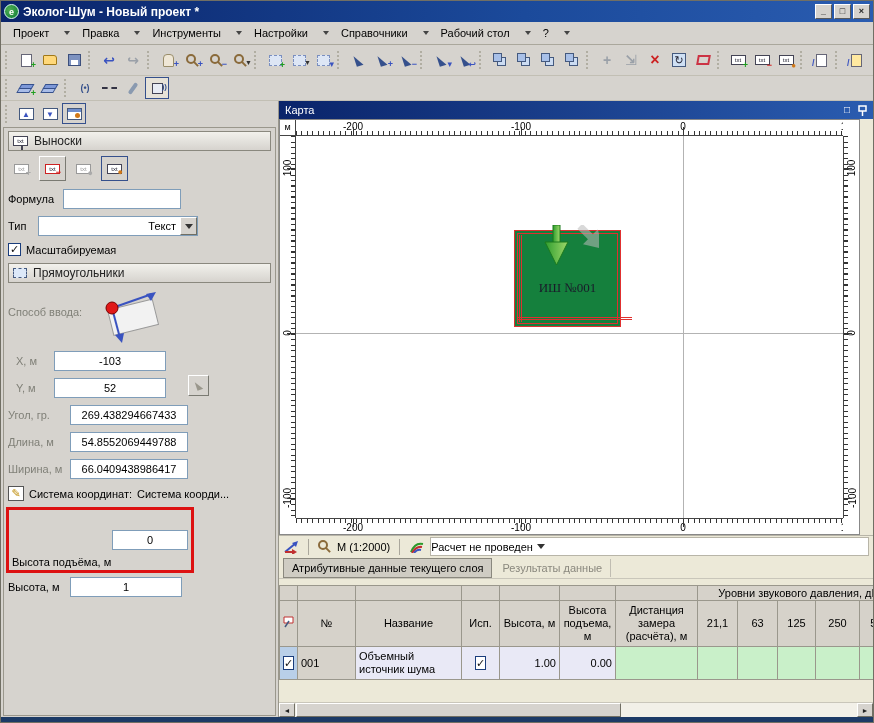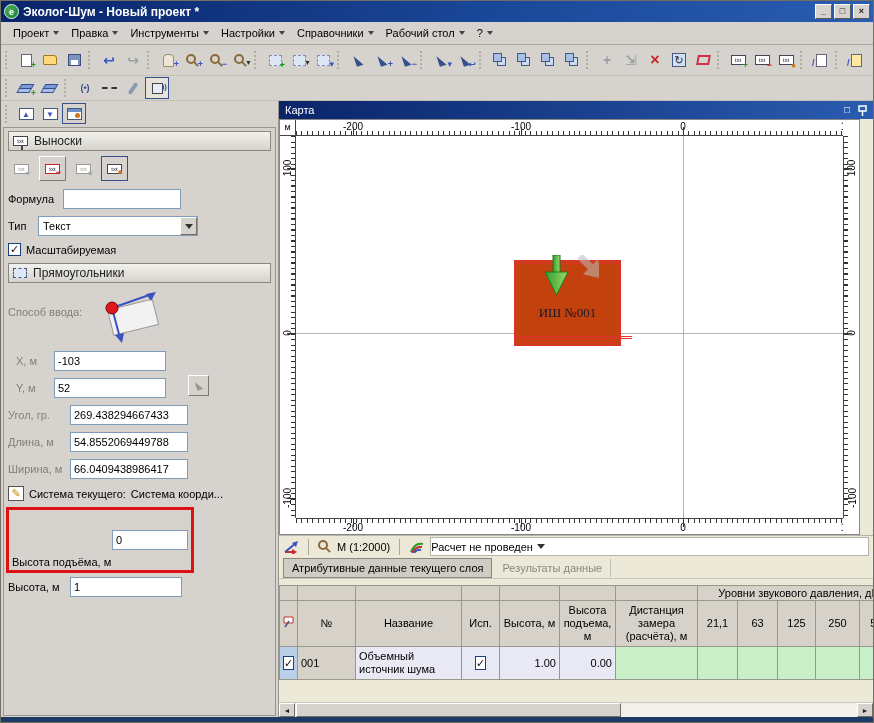--- a/index.html
+++ b/index.html
@@ -8,21 +8,21 @@
   .window { width:874px; height:723px; display:flex; flex-direction:column; border:1px solid #716f64; background:#d6d3ce; }
 
   
   .titlebar { height:21px; background:linear-gradient(90deg,#0a246a,#1b4a9b 60%,#2a5cb0); display:flex; align-items:center; padding:0 3px; flex:none; }
   .app-icon { width:15px; height:15px; border-radius:50%; background:radial-gradient(circle at 35% 35%,#4fae53,#0c7a36); border:1px solid #dfe; color:#fff; font-size:9px; font-weight:bold; display:flex; align-items:center; justify-content:center; margin-right:4px; }
   .title-text { color:#fff; font-weight:bold; font-size:12px; flex:1; white-space:nowrap; }
   .winbtn { width:17px; height:15px; background:#d6d3ce; border:1px solid; border-color:#fff #5a5a5a #5a5a5a #fff; font-size:9px; line-height:12px; text-align:center; margin-left:2px; font-weight:bold; color:#222; }
 
   
   .menubar { height:23px; display:flex; align-items:center; padding:0 6px; background:#d6d3ce; border-bottom:1px solid #aaa79c; flex:none; }
-  .menu-item { display:flex; align-items:center; gap:4px; padding:3px 6px; cursor:default; }
+  .menu-item { display:flex; align-items:center; gap:15px; padding:3px 6px; cursor:default; }
   .menu-item .caret { width:0; height:0; border-left:3px solid transparent; border-right:3px solid transparent; border-top:4px solid #444; }
 
   
   .toolbar { display:flex; align-items:center; background:#d6d3ce; flex:none; padding:1px 2px; }
   .tb1 { height:31px; border-bottom:1px solid #c2bfb4; }
   .tb2 { height:25px; border-bottom:1px solid #c2bfb4; }
   .grip { width:5px; height:18px; border-left:2px dotted #b1aea2; margin:0 4px 0 2px; flex:none; }
   .tbtn { width:24px; height:22px; display:flex; align-items:center; justify-content:center; position:relative; flex:none; }
   .tbtn.sel { border:1px solid #35508c; background:#e6e2d8; }
   .glyph-blue { color:#3a53c0; font-size:14px; font-weight:bold; }
@@ -70,23 +70,23 @@
   .group-head .gh-label { font-size:12px; color:#222; }
   .btnrow { display:flex; gap:4px; margin:2px 0 8px 0; }
   .cbtn { width:27px; height:25px; display:flex; align-items:center; justify-content:center; position:relative; background:#d6d3ce; }
   .cbtn.raised { border:1px solid; border-color:#fff #7a7a72 #7a7a72 #fff; }
   .cbtn.sel { border:1px solid #35508c; }
   .cbtn.dis .ic-txt { border-color:#999; color:#999; }
   .ic-txt.stem::after { content:""; position:absolute; left:50%; bottom:-5px; width:2px; height:5px; background:#445; }
   .frow { display:flex; align-items:center; margin-bottom:7px; }
   .frow .lbl { font-size:11px; color:#000; }
   .lbl-gray { color:#808078 !important; }
-  .tin { height:20px; background:#fff; border:1px solid #7f9db9; font-family:inherit; font-size:11px; padding:1px 3px; color:#000; }
+  .tin { height:20px; background:#fff; border:1px solid #7f9db9; font-family:inherit; font-size:11px; padding:1px 3px; color:#000;text-align:center; }
   .combo { height:20px; background:#fff; border:1px solid #7f9db9; display:flex; align-items:center; }
-  .combo .cval { flex:1; padding:0 4px; font-size:11px; }
+  .combo .cval { flex:1; padding:0 4px; font-size:11px;text-align:right; }
   .combo .cbtnarr { width:17px; height:18px; background:#d6d3ce; border:1px solid; border-color:#fff #716f64 #716f64 #fff; display:flex; align-items:center; justify-content:center; font-size:7px; color:#222; }
   .checkbox { width:13px; height:13px; background:#fff; border:1px solid #1a3d7c; font-size:11px; line-height:11px; text-align:center; font-weight:bold; color:#111; flex:none; }
   .anchor-wrap { position:relative; }
   .pickbtn { position:absolute; right:62px; top:24px; width:21px; height:21px; background:#d6d3ce; border:1px solid; border-color:#fff #7a7a72 #7a7a72 #fff; display:flex; align-items:center; justify-content:center; }
   .pickbtn .pk { width:0; height:0; border-bottom:9px solid #9a978c; border-right:6px solid transparent; transform:rotate(-18deg); }
   .coordrow { display:flex; align-items:center; gap:5px; margin:4px 0 6px 0; white-space:nowrap; overflow:hidden; }
   .ic-edit { width:16px; height:15px; background:#fff; border:1px solid #555; font-size:11px; line-height:13px; text-align:center; color:#c09010; flex:none; }
   .red-hl { border:3px solid #dd1111; padding:2px 3px; margin:0 0 4px -2px; display:flex; align-items:center; width:188px; }
   .side-tabs { height:22px; display:flex; align-items:flex-end; background:#d6d3ce; border-top:1px solid #9a978c; padding-left:4px; flex:none; }
   .stab { padding:3px 9px; font-size:11px; color:#77746a; }
@@ -110,21 +110,21 @@
   .ruler-right { position:absolute; right:0; top:16px; bottom:16px; width:16px; border-left:1px solid #444;
     background:repeating-linear-gradient(180deg,#333 0 1px,transparent 1px 5.5px) top left/4px 100% no-repeat; overflow:hidden; }
   .xlab { position:absolute; top:1px; transform:translateX(-50%); font-size:10px; }
   .ruler-bottom .xlab { top:3px; }
   .ylab { position:absolute; left:7px; transform:translate(-50%,-50%) rotate(-90deg); font-size:10px; }
   .ruler-right .ylab { left:auto; right:7px; transform:translate(50%,-50%) rotate(-90deg); }
   .majtick { position:absolute; background:#333; }
   .canvas { position:absolute; left:16px; top:16px; right:16px; bottom:16px; background:#fff; overflow:hidden; }
   .axis-v { position:absolute; top:0; bottom:0; width:1px; background:#b3b3b3; }
   .axis-h { position:absolute; left:0; right:0; height:1px; background:#b3b3b3; }
-  .noise-rect { position:absolute; left:218px; top:124px; width:107px; height:86px; background:#c2410c; border:1px solid #e03030; }
+  .noise-rect { position:absolute; left:218px; top:94px; width:107px; height:97px; background:#15803d; border:1px solid #e03030; }
   .noise-rect .inner1 { position:absolute; inset:2px; border:1px solid #e03030; }
   .noise-rect .inner2 { position:absolute; top:4px; bottom:4px; left:4px; width:3px; border-left:1px solid #e03030; border-right:1px solid #e03030; }
   .noise-rect .bline { position:absolute; left:2px; right:-12px; bottom:6px; height:3px; border-top:1px solid #e03030; border-bottom:1px solid #e03030; }
   .obj-label { position:absolute; left:0; right:0; top:52%; text-align:center; font-family:"Liberation Serif","DejaVu Serif",serif; font-size:13px; color:#1a1a2a; }
   .obj-arrow { position:absolute; left:50%; top:-6px; transform:translateX(-50%); }
 
   .map-status { height:22px; display:flex; align-items:center; background:#ece9d8; border-top:1px solid #b8b5a8; padding:0 4px; gap:5px; flex:none; }
   .ms-combo { width:172px; height:19px; background:#fff; border:1px solid #7f9db9; display:flex; align-items:center; }
   .ms-combo .cval { flex:1; padding:0 4px; white-space:nowrap; overflow:hidden; }
   .ms-sep { width:1px; height:16px; background:#aaa79c; margin:0 4px; }
@@ -450,21 +450,21 @@
           <span class="lbl lbl-gray" style="width:62px;">Длина, м</span>
           <input class="tin" style="width: 118px;" value="54.8552069449788">
         </div>
         <div class="frow">
           <span class="lbl lbl-gray" style="width:62px;">Ширина, м</span>
           <input class="tin" style="width: 118px;" value="66.0409438986417">
         </div>
 
         <div class="coordrow">
           <span class="ic-edit">✎</span>
-          <span class="lbl">Система текущего:</span>
+          <span class="lbl">Система координат:</span>
           <span class="lbl">Система коорди...</span>
         </div>
 
         <div class="red-hl">
           <span class="lbl" style="width:103px;margin-top:44px;">Высота подъёма, м</span>
           <input class="tin" style="width: 76px;" value="0">
         </div>
 
         <div class="frow">
           <span class="lbl" style="width:62px;">Высота, м</span>

